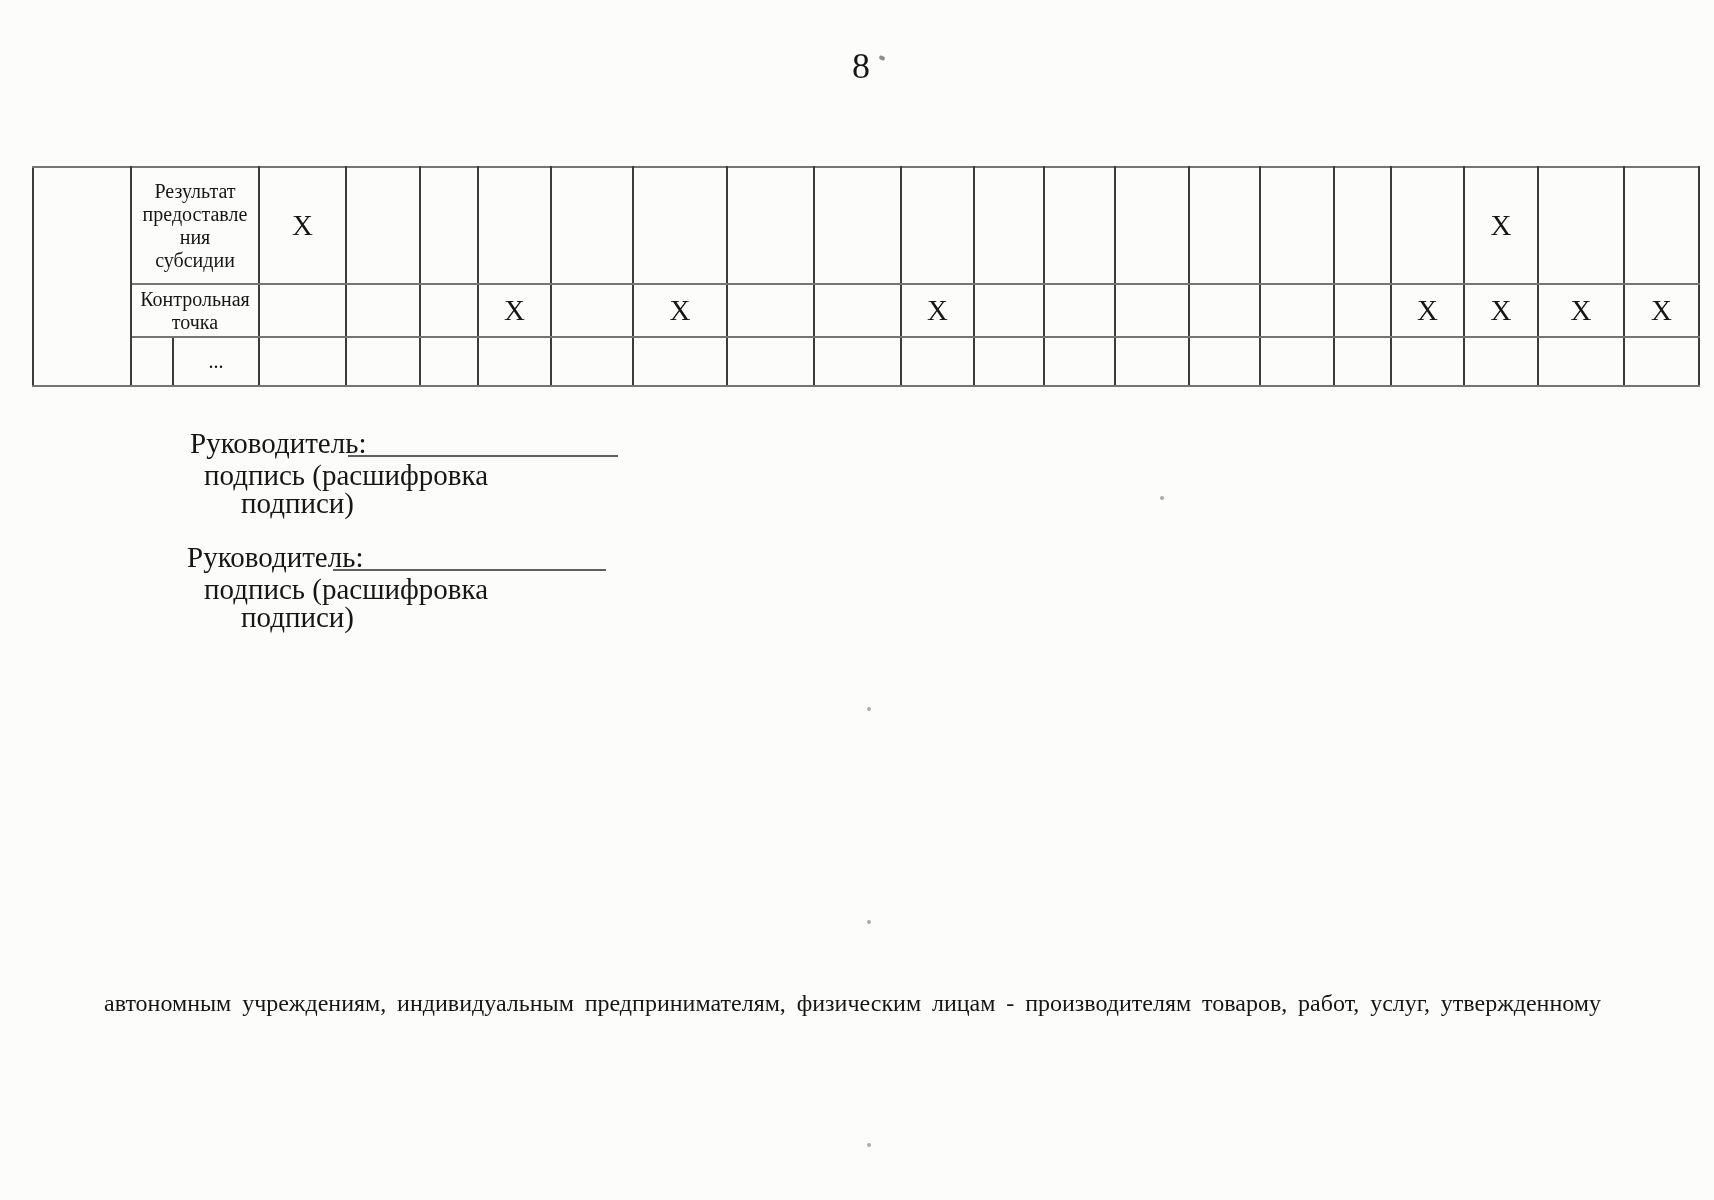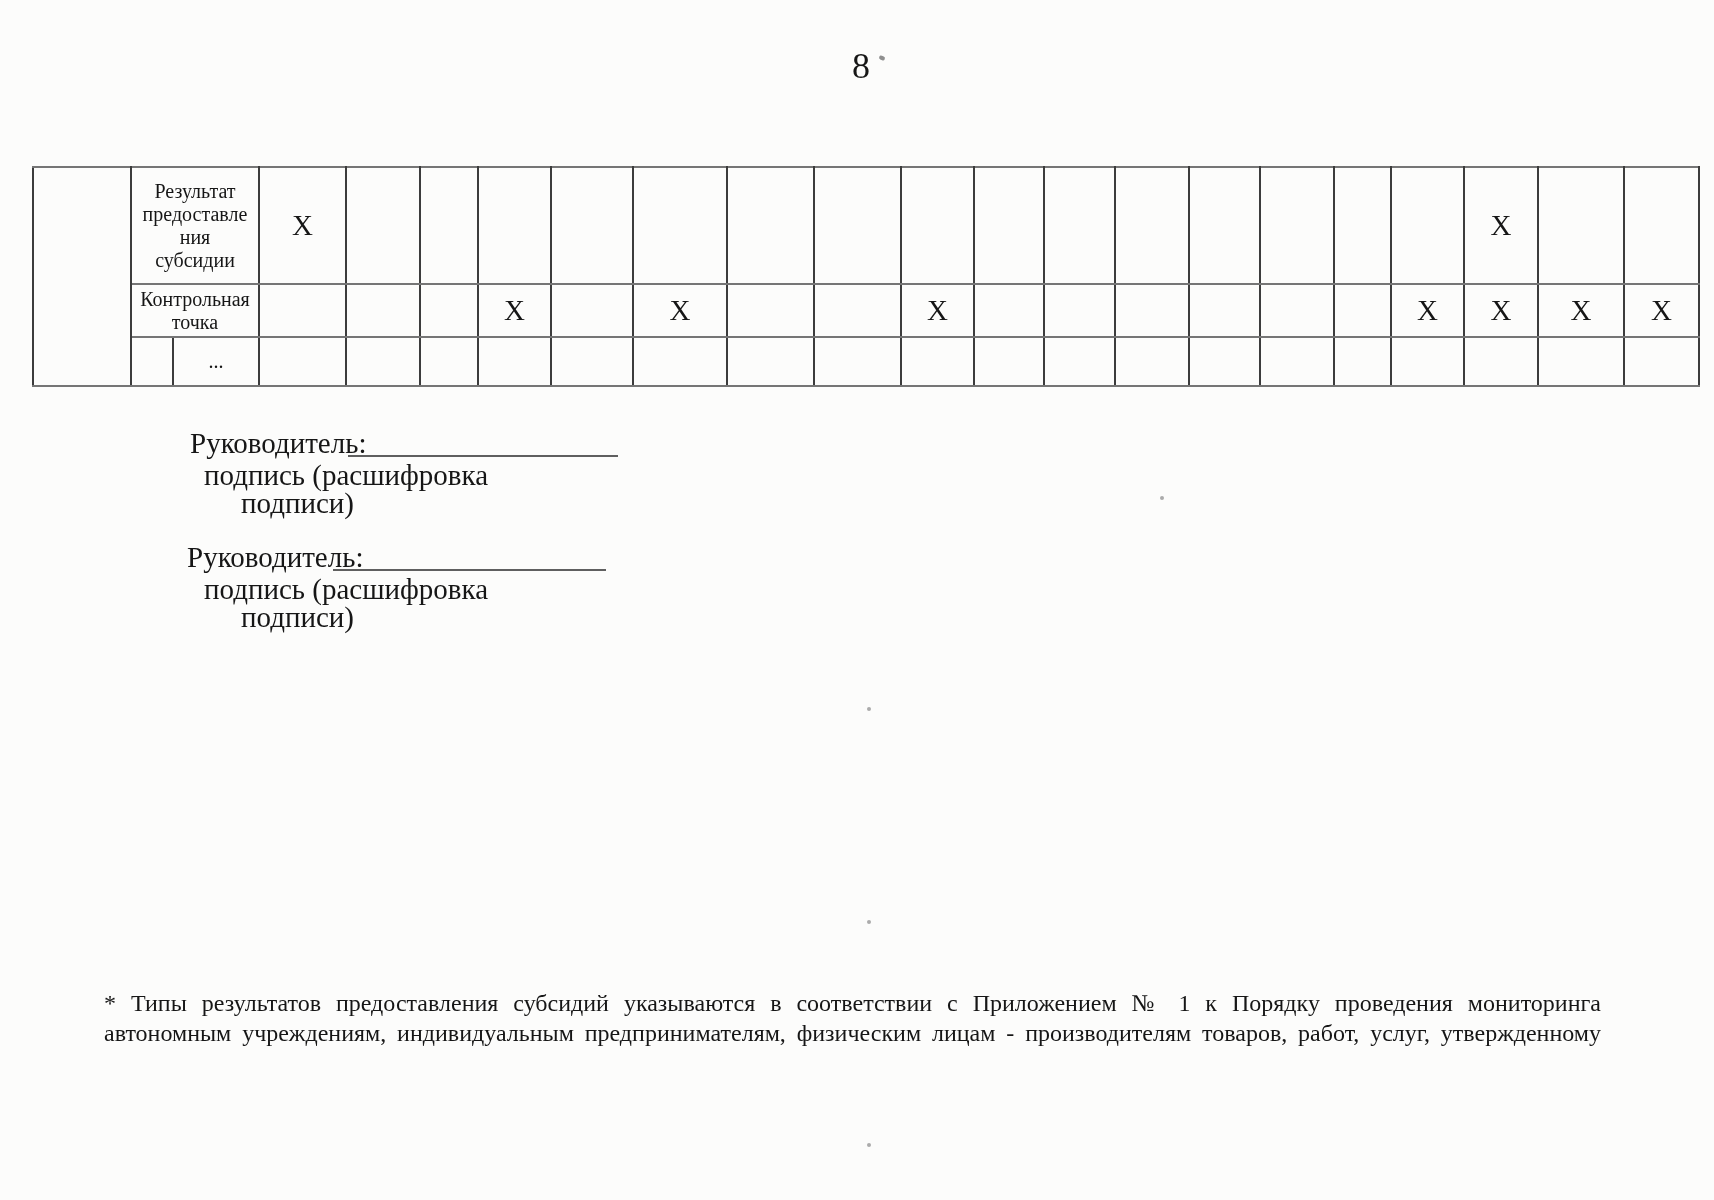--- a/index.html
+++ b/index.html
@@ -176,17 +176,16 @@
   <div class="sig-underline u1"></div>
   <div class="sig-caption c1a">подпись (расшифровка</div>
   <div class="sig-caption c1b">подписи)</div>
 
   <div class="sig-role r2">Руководитель:</div>
   <div class="sig-underline u2"></div>
   <div class="sig-caption c2a">подпись (расшифровка</div>
   <div class="sig-caption c2b">подписи)</div>
 
   <div class="footnote">
-    <div class="jline">* Типы результатов предоставления субсидий указываются в соответствии с  Приложением № 1 к  Порядку проведения мониторинга</div>
     <div class="jline">автономным учреждениям, индивидуальным предпринимателям, физическим лицам - производителям товаров, работ, услуг, утвержденному</div>
   </div>
 
 </div>
 
 </body></html>

